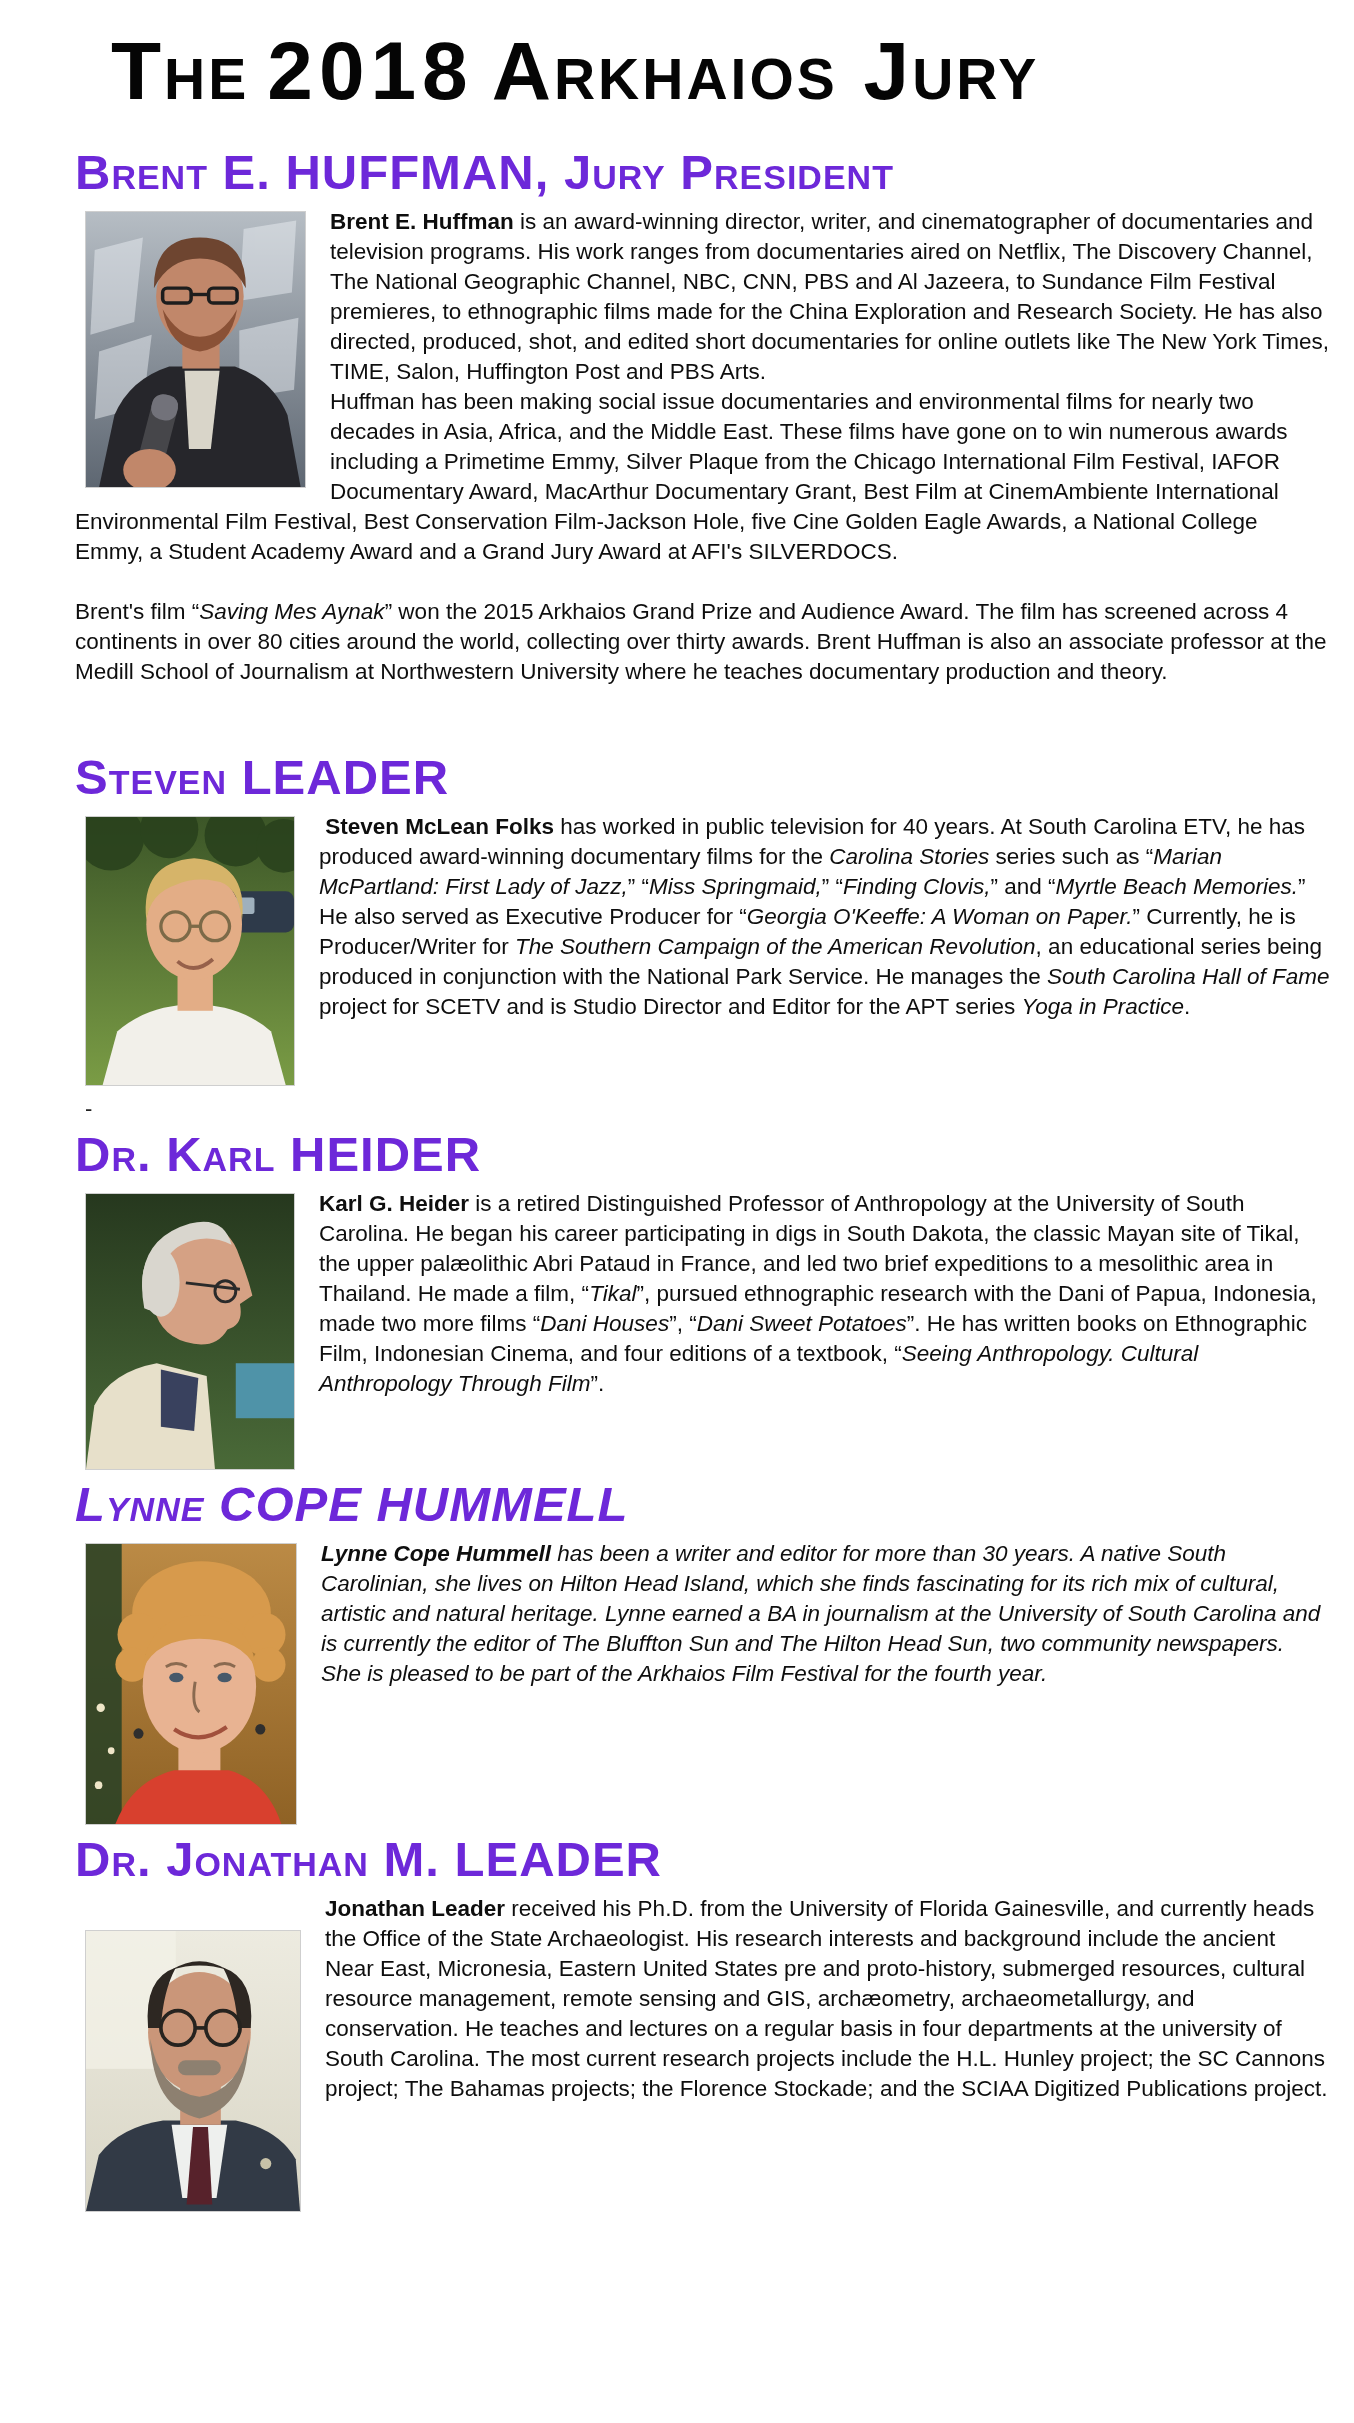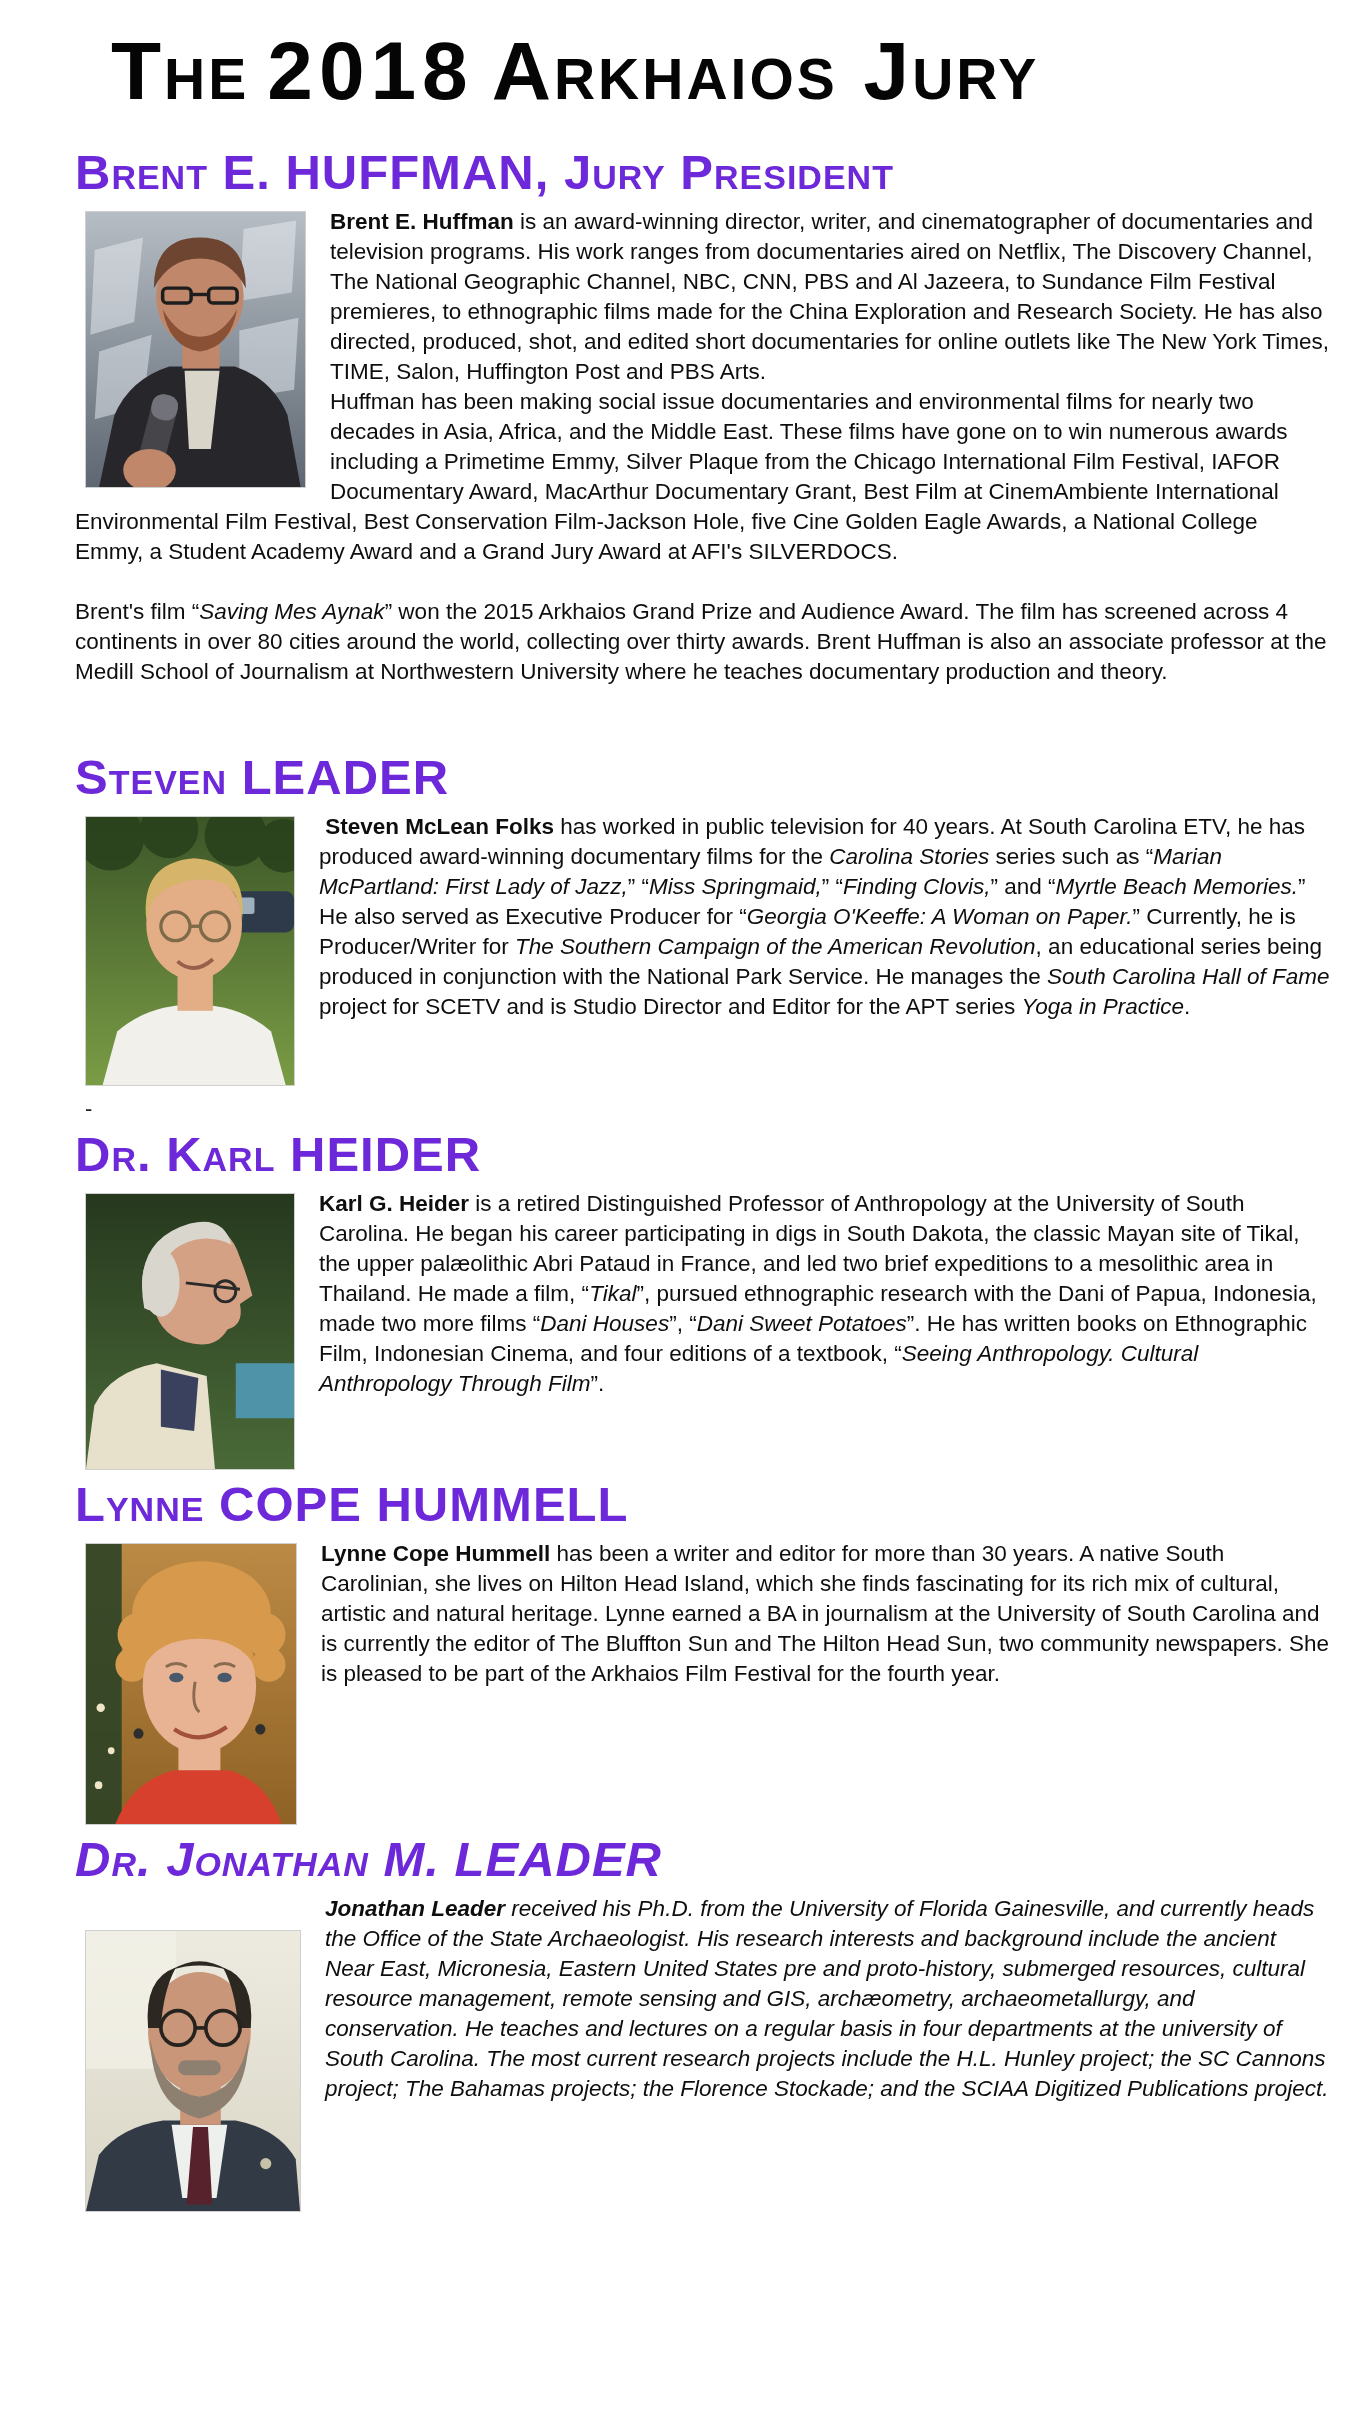--- a/index.html
+++ b/index.html
@@ -35,22 +35,22 @@
     line-height:1.0;
     letter-spacing:1px;
     color:#6d28d9;
     clear:both;
   }
 
   section.member{clear:both;}
   .m-huffman{margin-top:34px;}
   .m-folks{margin-top:66px;}
   .m-heider{margin-top:10px;}
-  .m-hummell{margin-top:46px;}
-  .m-leader{margin-top:44px;font-style:italic;}
+  .m-hummell{margin-top:46px;font-style:italic;}
+  .m-leader{margin-top:44px;}
 
   .bio{overflow:visible;}
   .para{
     margin:0;
     font-size:22.5px;
     line-height:30px;
     color:#0e0e0e;
     max-width:1258px;
   }
   .para2{margin-top:30px;}

